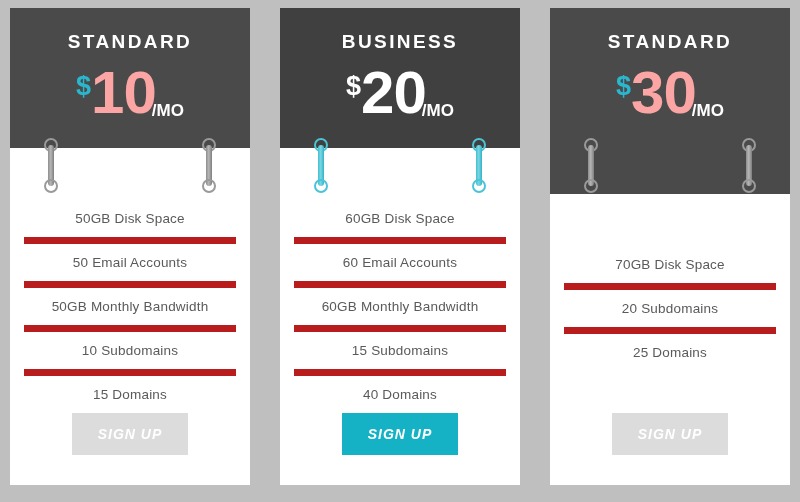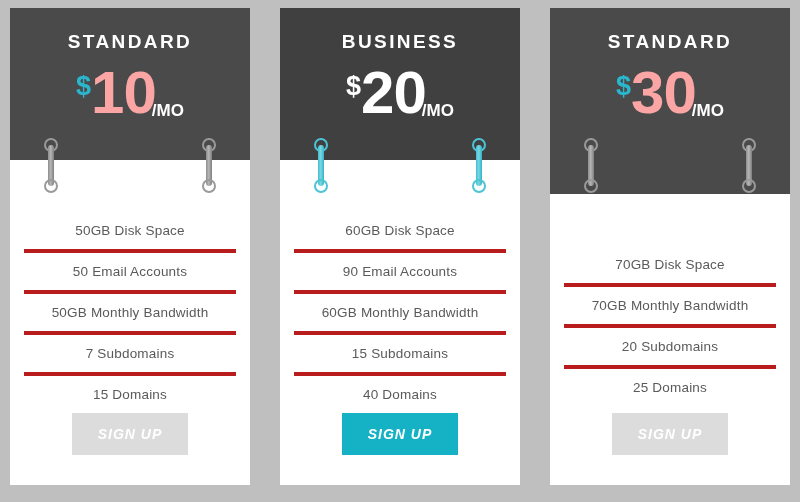--- a/index.html
+++ b/index.html
@@ -128,21 +128,21 @@
     flex: 1;
     list-style: none;
     margin: 0;
     padding: 52px 14px 0 14px;
   }
   .feature-item {
     font-size: 13.5px;
     color: #5a5a5a;
     text-align: center;
     padding: 11px 0;
-    border-bottom: 4px solid #b91c1c;
+    border-bottom: 7px solid #b91c1c;
     letter-spacing: 0.2px;
   }
   .feature-item:last-child {
     border-bottom: none;
   }
 
   
   .plan-footer {
     text-align: center;
     padding-bottom: 30px;
@@ -188,21 +188,21 @@
     <div class="ring right">
       <div class="hoop top"></div>
       <div class="bar"></div>
       <div class="hoop bottom"></div>
     </div>
 
     <ul class="plan-features">
       <li class="feature-item">50GB Disk Space</li>
       <li class="feature-item">50 Email Accounts</li>
       <li class="feature-item">50GB Monthly Bandwidth</li>
-      <li class="feature-item">7 Subdomains</li>
+      <li class="feature-item">10 Subdomains</li>
       <li class="feature-item">15 Domains</li>
     </ul>
 
     <div class="plan-footer">
       <button class="signup-button">SIGN UP</button>
     </div>
   </div>
 
   <div class="plan-card featured">
     <div class="plan-header">
@@ -220,21 +220,21 @@
       <div class="hoop bottom"></div>
     </div>
     <div class="ring right">
       <div class="hoop top"></div>
       <div class="bar"></div>
       <div class="hoop bottom"></div>
     </div>
 
     <ul class="plan-features">
       <li class="feature-item">60GB Disk Space</li>
-      <li class="feature-item">90 Email Accounts</li>
+      <li class="feature-item">60 Email Accounts</li>
       <li class="feature-item">60GB Monthly Bandwidth</li>
       <li class="feature-item">15 Subdomains</li>
       <li class="feature-item">40 Domains</li>
     </ul>
 
     <div class="plan-footer">
       <button class="signup-button">SIGN UP</button>
     </div>
   </div>
 
@@ -254,21 +254,20 @@
       <div class="hoop bottom"></div>
     </div>
     <div class="ring right">
       <div class="hoop top"></div>
       <div class="bar"></div>
       <div class="hoop bottom"></div>
     </div>
 
     <ul class="plan-features">
       <li class="feature-item">70GB Disk Space</li>
-      <li class="feature-item">70GB Monthly Bandwidth</li>
       <li class="feature-item">20 Subdomains</li>
       <li class="feature-item">25 Domains</li>
     </ul>
 
     <div class="plan-footer">
       <button class="signup-button">SIGN UP</button>
     </div>
   </div>
 
 </div>

